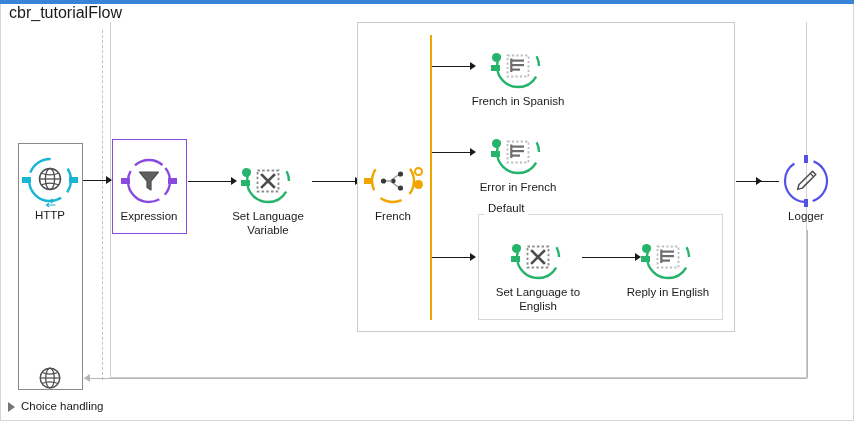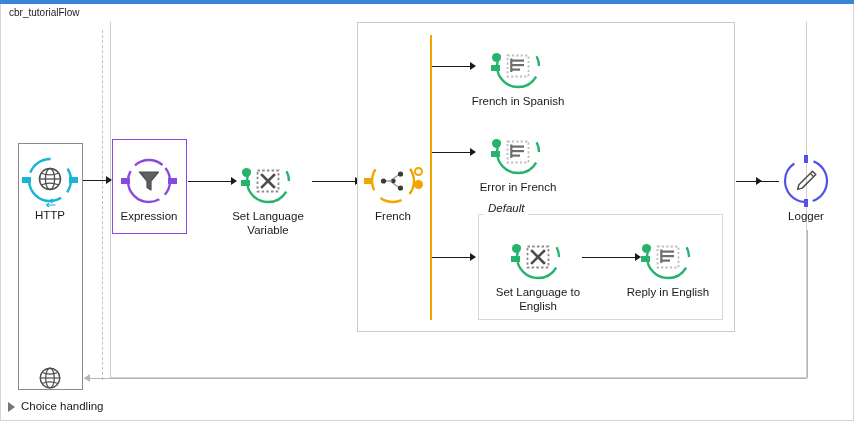--- a/index.html
+++ b/index.html
@@ -13,21 +13,21 @@
   #root{position:absolute;inset:0;}
 
   
   .topbar{position:absolute;left:0;top:0;width:854px;height:4px;background:#3a84d8;}
   .leftedge{position:absolute;left:0;top:4px;width:1px;height:417px;background:#d5d5d5;}
   .rightedge{position:absolute;left:853px;top:4px;width:1px;height:417px;background:#d5d5d5;}
   .bottomedge{position:absolute;left:0;top:420px;width:854px;height:1px;background:#d5d5d5;}
 
   .flow-title{
     position:absolute;left:9px;top:6px;
-    font-size:10px;line-height:14px;color:#1a1a1a;white-space:nowrap;
+    font-size:16px;line-height:14px;color:#1a1a1a;white-space:nowrap;
   }
 
   
   .box{position:absolute;box-sizing:border-box;}
   .outer-flow{border:1px solid #cfcfcf;border-top:none;}
   .src-box{border:1px solid #8a8a8a;background:#fff;}
   .grp-box{border:1px solid #cccccc;background:#fff;}
   .grp-box-inner{border:1px solid #d8d8d8;background:#fff;}
 
   .dashed-sep{position:absolute;width:0;border-left:1px dashed #c2c2c2;}
@@ -253,21 +253,21 @@
     </div>
     <div class="nub dot" style="left:-26px;top:-13px;background:#26b36b;"></div>
     <div class="nub sq" style="left:-27px;top:-1px;background:#26b36b;"></div>
     <div class="caption">Error in French</div>
   </div>
 
   <div class="wire h" style="left:432px;top:257px;width:42px;"></div>
   <div class="arrowhead" style="left:470px;top:253px;"></div>
 
   <div class="box grp-box-inner" style="left:478px;top:214px;width:245px;height:106px;"></div>
-  <div class="grp-label" style="left:484px;top:202px;font-style:italic;">Default</div>
+  <div class="grp-label" style="left:484px;top:202px;">Default</div>
 
   <div class="node" style="left:538px;top:257px;">
     <div class="ring">
       <svg width="50" height="50" viewBox="0 0 50 50">
         <circle cx="25" cy="25" r="21" fill="none" stroke="#26b36b" stroke-width="2.4" stroke-dasharray="44 22 66" stroke-dashoffset="55"></circle>
       </svg>
     </div>
     <div class="glyph">
       <svg width="26" height="26" viewBox="0 0 26 26">
         <rect x="2.5" y="2.5" width="21" height="21" fill="none" stroke="#8c8c8c" stroke-width="1.8" stroke-dasharray="2.5 2.2"></rect>

